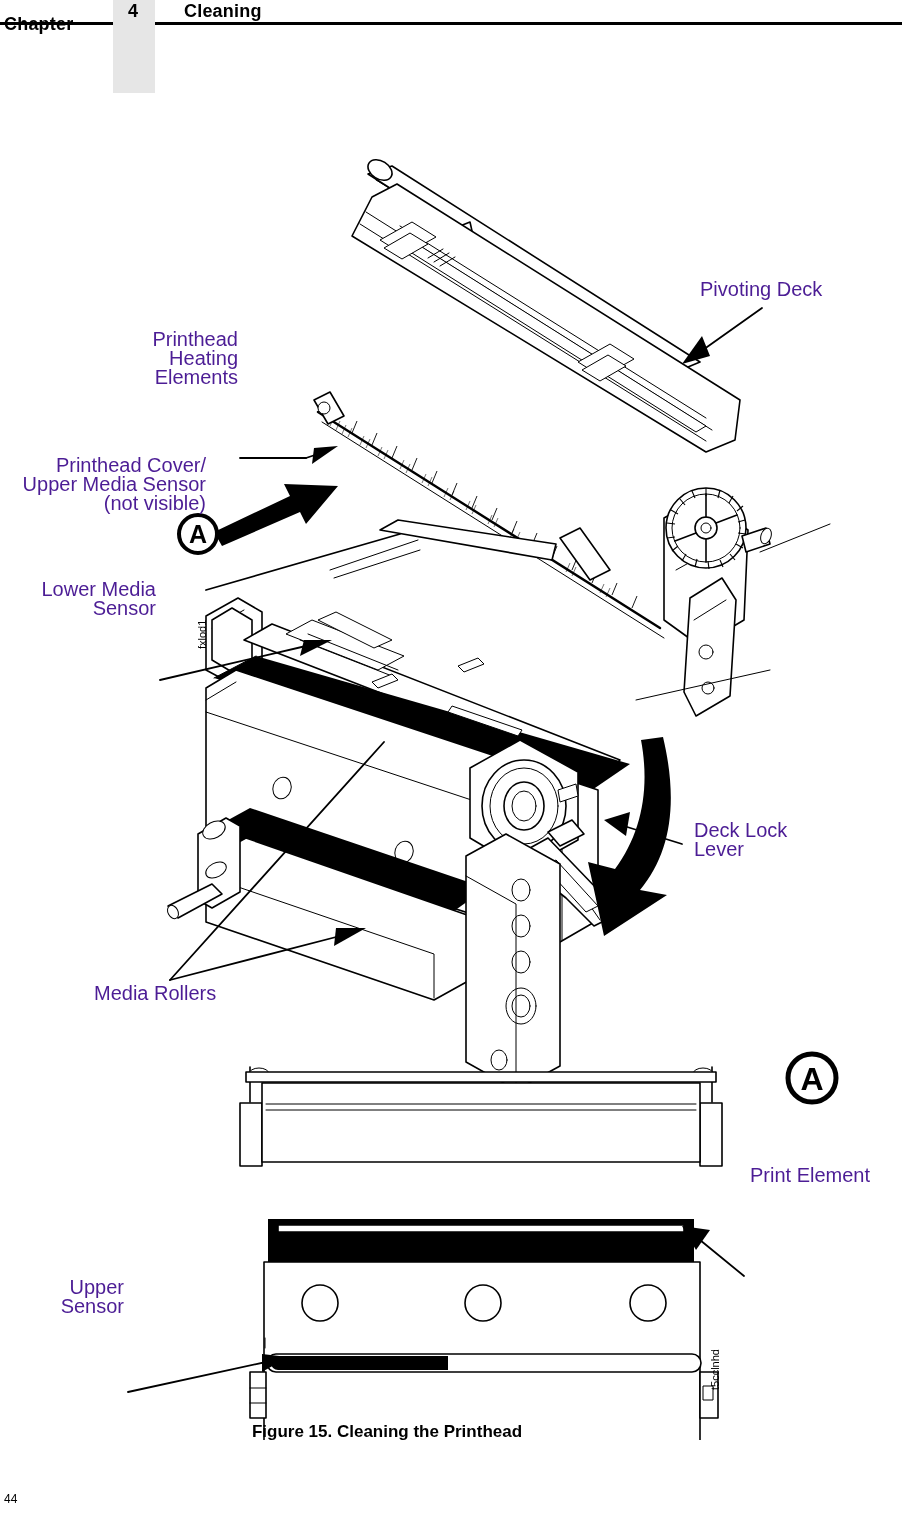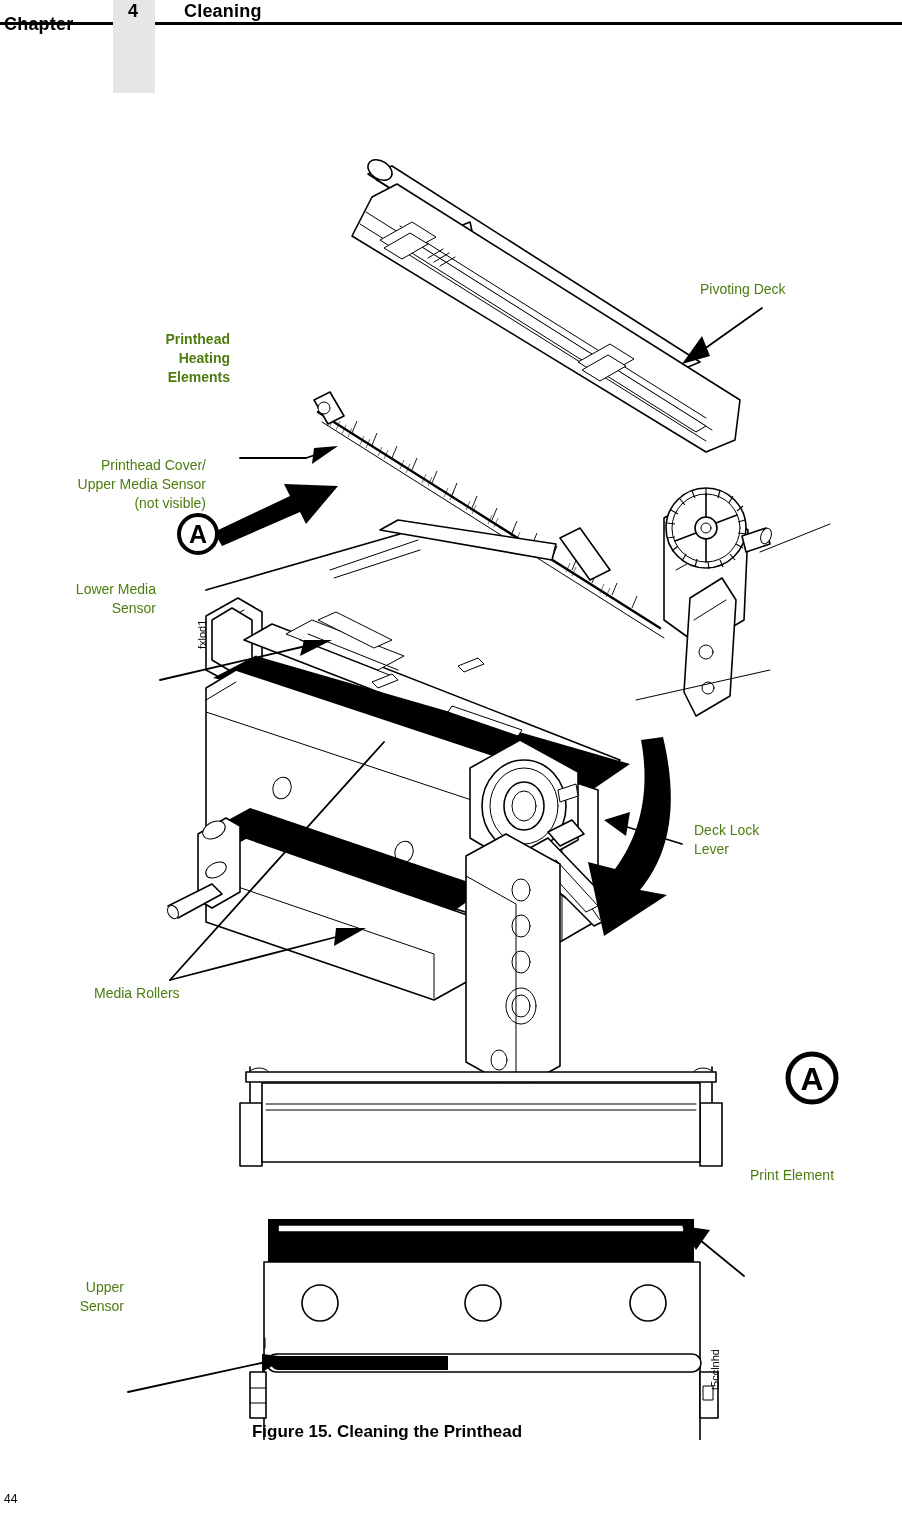--- a/index.html
+++ b/index.html
@@ -52,24 +52,24 @@
   #figure-block {
     position: absolute;
     left: 0; top: 100px;
     width: 902px; height: 1340px;
   }
   .fig-svg { position: absolute; left: 0; top: 0; }
 
   
   .lbl {
     position: absolute;
-    font-size: 14px;
+    font-size: 20px;
     line-height: 19px;
     white-space: pre;
-    color: #4d7c0f;
+    color: #4c1d95;
   }
   .lbl.r { text-align: right; }
   .lbl.l { text-align: left; }
 
   
   .wm {
     position: absolute;
     font-size: 11px;
     color: #000;
     white-space: nowrap;
@@ -416,21 +416,21 @@
         <path class="blk" d="M 288 1257 L 262 1272 L 262 1254 Z"></path>
       </g>
 
       <g>
         <circle cx="812" cy="978" r="24" fill="#fff" stroke="#000" stroke-width="5"></circle>
         <text x="812" y="990" text-anchor="middle" font-family="Liberation Sans, sans-serif" font-size="32" font-weight="bold" fill="#000">A</text>
       </g>
     </g>
   </svg>
 
-  <div class="lbl r" style="left:52px; top:230px; width:178px;font-weight:bold;">Printhead
+  <div class="lbl r" style="left:60px; top:230px; width:178px;">Printhead
 Heating
 Elements</div>
 
   <div class="lbl r" style="left:20px; top:356px; width:186px;">Printhead Cover/
 Upper Media Sensor
 (not visible)</div>
 
   <div class="lbl r" style="left:14px; top:480px; width:142px;text-align:right;">Lower Media
 Sensor</div>
 

